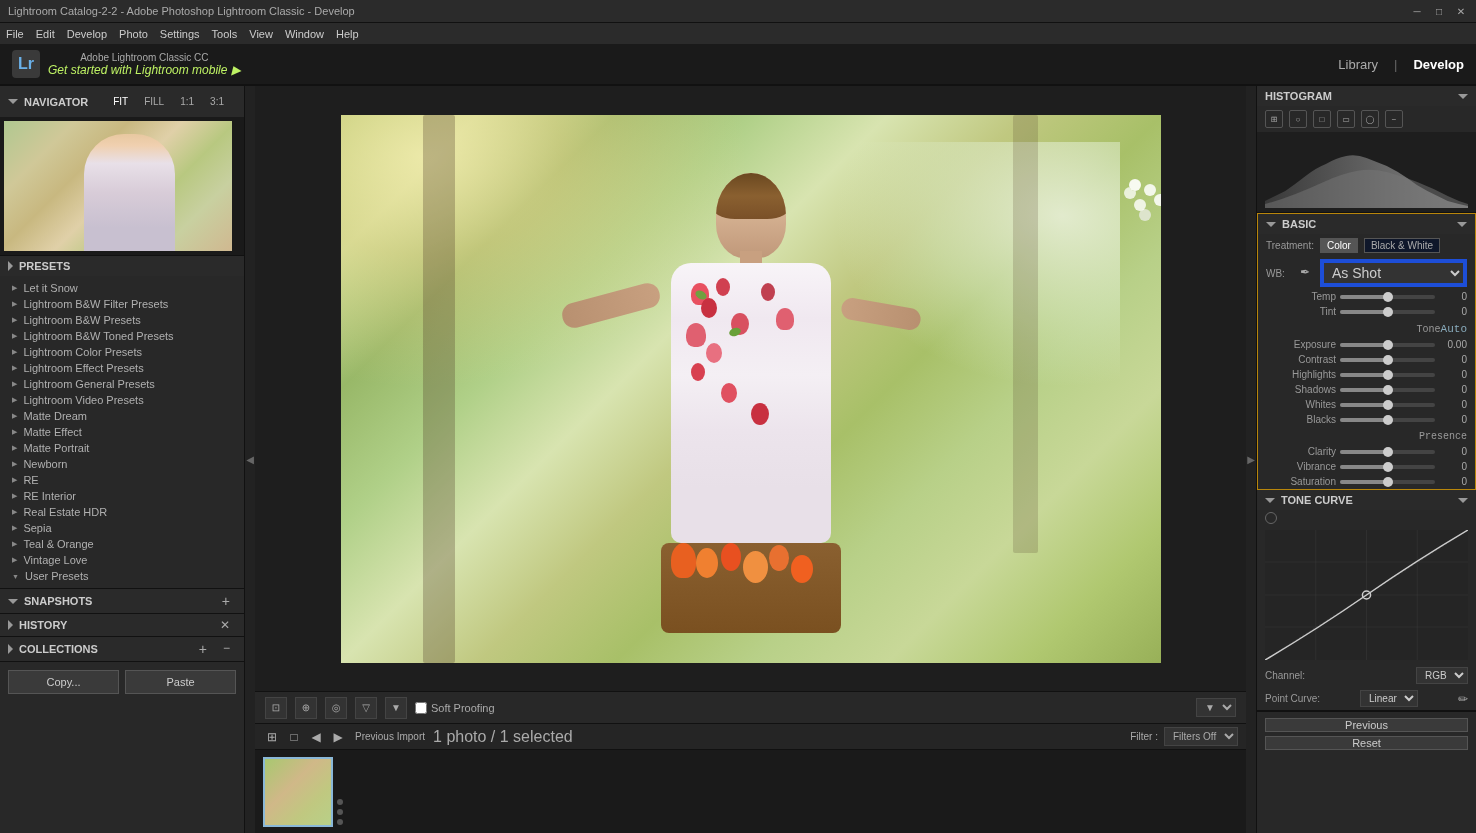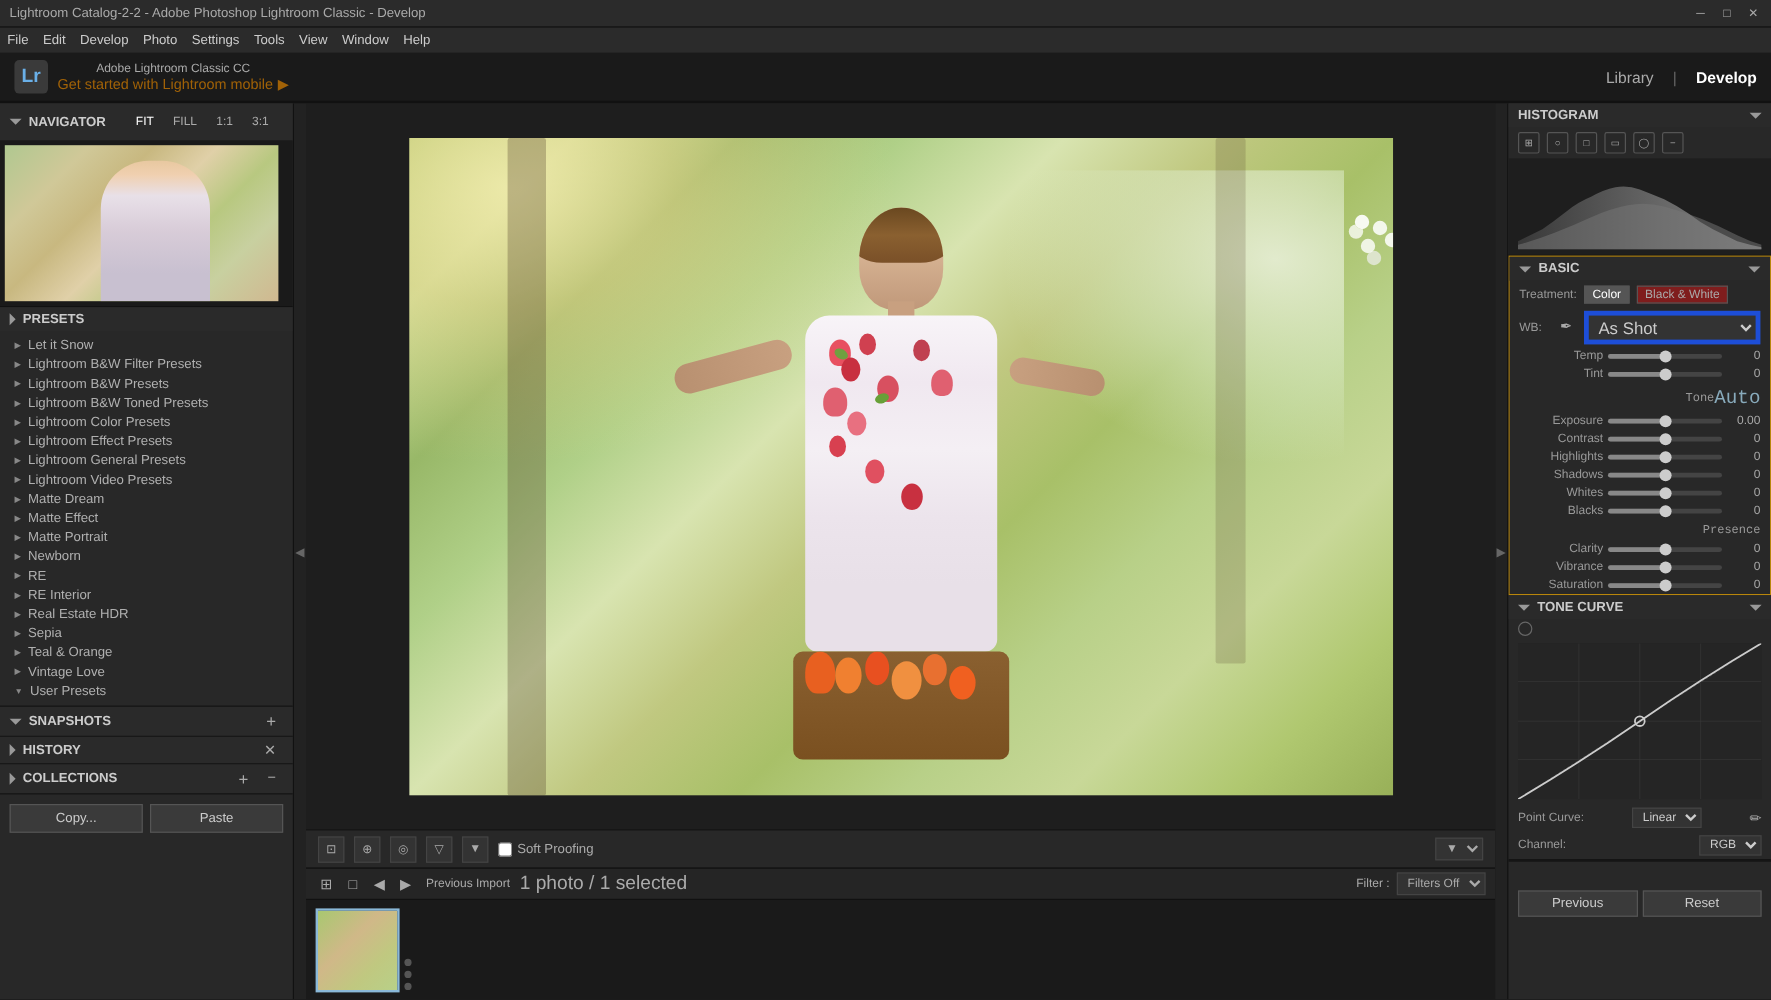--- a/index.html
+++ b/index.html
@@ -83,22 +83,23 @@
       justify-content: center;
       font-size: 16px;
       font-weight: bold;
       color: #6ab0e8;
     }
     .lr-logo-text { font-size: 10px; color: #aaa; }
     .lr-mobile-text {
       display: flex;
       align-items: center;
       gap: 4px;
-      color: #a16207;
+      color: #bef264;
       font-size: 12px;
+      font-style: italic;
     }
     .module-tabs {
       display: flex;
       gap: 16px;
       color: #aaa;
       font-size: 13px;
     }
     .module-tab { cursor: pointer; }
     .module-tab.active { color: #fff; font-weight: bold; }
 
@@ -421,21 +422,21 @@
       padding: 4px 8px;
       gap: 6px;
     }
     .treatment-label { font-size: 10px; color: #999; }
     .treatment-btn {
       font-size: 10px;
       color: #aaa;
       cursor: pointer;
       padding: 1px 6px;
       border: 1px solid #555;
-      background: #7f1d1d;
+      background: #0f172a;
     }
     .treatment-btn.active { background: #555; color: #fff; }
 
     
     .wb-row {
       display: flex;
       align-items: center;
       padding: 2px 8px;
       gap: 4px;
     }
@@ -500,21 +501,21 @@
     
     .section-label {
       display: flex;
       align-items: center;
       justify-content: flex-end;
       padding: 4px 8px 2px;
       font-family: Liberation Mono, monospace;
     }
     .section-label-text { font-size: 10px; color: #999; }
     .auto-btn {
-      font-size: 16px;
+      font-size: 11px;
       color: #8ab;
       cursor: pointer;
     }
 
     
     .tone-curve-section {
       border-bottom: 1px solid #111;
     }
     .tone-curve-header {
       display: flex;
@@ -571,22 +572,23 @@
       cursor: pointer;
       display: flex;
       align-items: center;
       justify-content: center;
     }
 
     
     .bottom-btns {
       display: flex;
       gap: 4px;
-      padding: 24px 8px;
+      padding: 6px 8px;
       border-top: 1px solid #111;
+      flex-direction: column;
     }
     .prev-btn, .reset-btn {
       flex: 1;
       height: 22px;
       background: #3a3a3a;
       border: 1px solid #555;
       color: #ccc;
       font-size: 11px;
       cursor: pointer;
       display: flex;
@@ -1145,34 +1147,34 @@
 
             <line x1="0" y1="130" x2="200" y2="0" stroke="#555" stroke-width="0.5" stroke-dasharray="2,2"></line>
 
             <path d="M0,130 Q50,100 100,65 Q150,30 200,0" stroke="#ccc" stroke-width="1.5" fill="none"></path>
 
             <circle cx="100" cy="65" r="4" fill="none" stroke="#ccc" stroke-width="1.5"></circle>
           </svg>
         </div>
 
         <div class="tc-bottom">
+          <span class="tc-channel-label">Channel:</span>
+          <select class="tc-channel-select">
+            <option>RGB</option>
+          </select>
+        </div>
+
+        <div class="tc-bottom">
           <span class="tc-channel-label">Point Curve:</span>
           <select class="tc-channel-select">
             <option>Linear</option>
           </select>
           <span class="tc-edit-btn">✏</span>
         </div>
 
-        <div class="tc-bottom">
-          <span class="tc-channel-label">Channel:</span>
-          <select class="tc-channel-select">
-            <option>RGB</option>
-          </select>
-        </div>
-
       </div>
 
       <div class="bottom-btns">
         <button class="prev-btn">Previous</button>
         <button class="reset-btn">Reset</button>
       </div>
 
     </div>
   </div>
 

